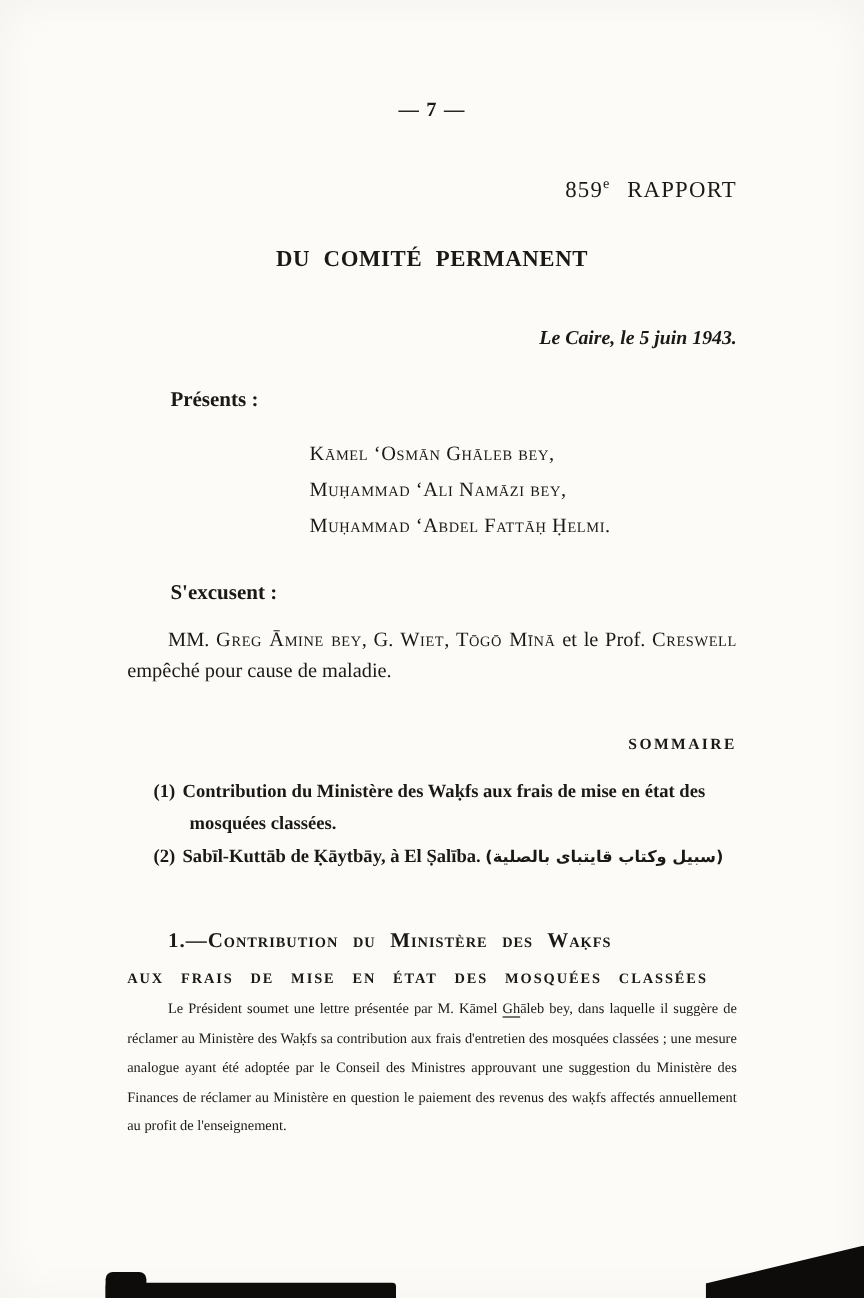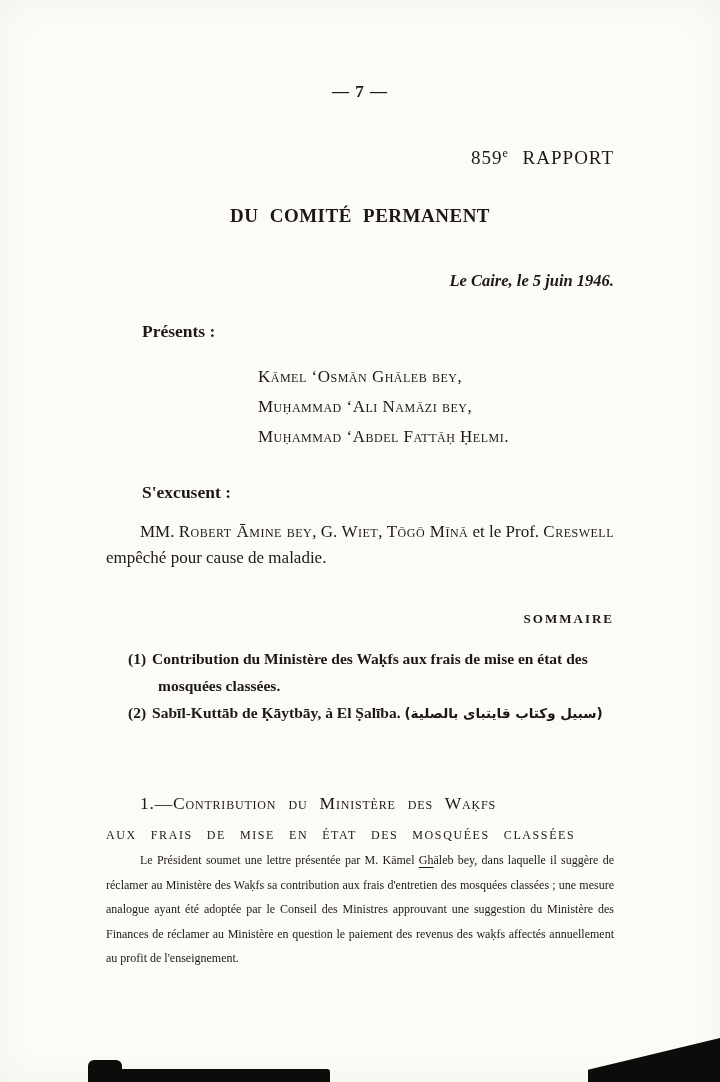--- a/index.html
+++ b/index.html
@@ -89,21 +89,21 @@
   }
   .sommaire-item .num { padding-right: 6px; }
   .arabic {
     font-family: "DejaVu Sans", sans-serif;
     font-size: 13.5px;
     unicode-bidi: isolate;
     direction: rtl;
     font-weight: bold;
   }
 
-  .section-heading { margin-top: 61px; font-size: 17.5px; font-weight: normal; }
+  .section-heading { margin-top: 40px; font-size: 17.5px; font-weight: bold; }
   .section-heading .line1 {
     font-variant: small-caps;
     text-indent: 34px;
     word-spacing: 7px;
     letter-spacing: 0.8px;
     line-height: 30px;
   }
   .section-heading .line2 {
     font-variant: small-caps;
     word-spacing: 8px;
@@ -139,33 +139,33 @@
 
 <div class="page">
   <div class="content">
 
     <div class="page-number">— 7 —</div>
 
     <div class="report-title"><span>859</span><sup>e</sup> <span>RAPPORT</span></div>
 
     <div class="report-subtitle">DU COMITÉ PERMANENT</div>
 
-    <div class="dateline">Le Caire, le 5 juin 1946.</div>
+    <div class="dateline">Le Caire, le 5 juin 1943.</div>
 
     <div class="presents-label">Présents :</div>
 
     <div class="attendees">
       <div class="attendee-line rest"><span class="sc">Kāmel ʻOsmān Ghāleb bey,</span></div>
       <div class="attendee-line rest"><span class="sc">Muḥammad ʻAli Namāzi bey,</span></div>
       <div class="attendee-line rest"><span class="sc">Muḥammad ʻAbdel Fattāḥ Ḥelmi.</span></div>
     </div>
 
     <div class="excused-label">S'excusent :</div>
 
-    <div class="excused-para"><span>MM. </span><span class="sc">Robert Āmine bey</span><span>, G. </span><span class="sc">Wiet</span><span>, </span><span class="sc">Tōgō Mīnā</span><span> et le Prof. </span><span class="sc">Creswell</span><span> empêché pour cause de maladie.</span></div>
+    <div class="excused-para"><span>MM. </span><span class="sc">Greg Āmine bey</span><span>, G. </span><span class="sc">Wiet</span><span>, </span><span class="sc">Tōgō Mīnā</span><span> et le Prof. </span><span class="sc">Creswell</span><span> empêché pour cause de maladie.</span></div>
 
     <div class="sommaire-title">SOMMAIRE</div>
 
     <div class="sommaire-list">
       <div class="sommaire-item"><span class="num">(1)</span><span>Contribution du Ministère des Waḳfs aux frais de mise en état des mosquées classées.</span></div>
       <div class="sommaire-item"><span class="num">(2)</span><span>Sabīl-Kuttāb de Ḳāytbāy, à El Ṣalība. </span><span class="arabic" dir="rtl">(سبيل وكتاب قايتباى بالصلية)</span></div>
     </div>
 
     <div class="section-heading">
       <div class="line1">1.—Contribution du Ministère des Waḳfs</div>

